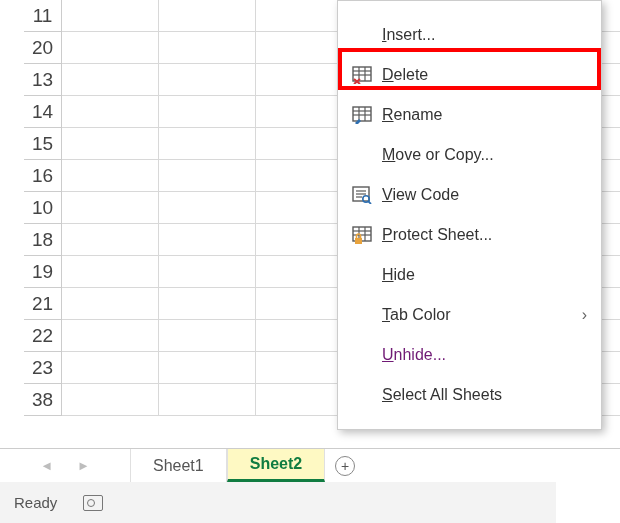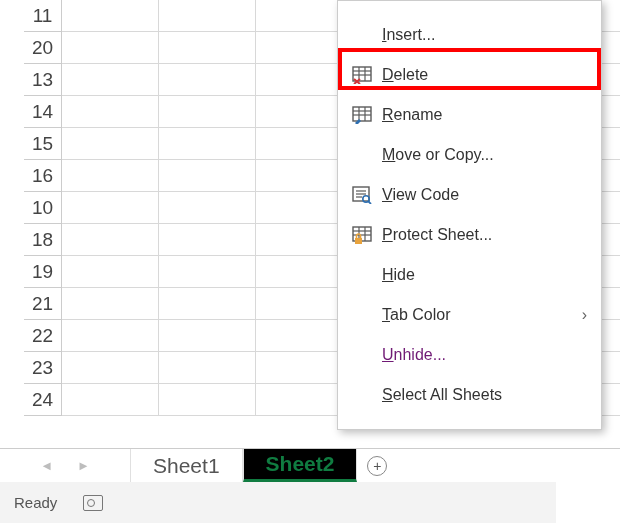--- a/index.html
+++ b/index.html
@@ -73,28 +73,28 @@
     display: flex;
     align-items: stretch;
   }
   .tab {
     padding: 0 22px;
     display: flex;
     align-items: center;
     border-right: 1px solid #e0e0e0;
     border-left: 1px solid #e0e0e0;
     color: #555;
-    font-size: 21px;
+    font-size: 16px;
     position: relative;
   }
   .tab.active {
     color: #107c41;
     font-weight: 600;
     border-bottom: 3px solid #107c41;
-    background: #000000;
+    background: #fef9c3;
   }
   .addsheet {
     width: 40px;
     display: flex;
     align-items: center;
     justify-content: center;
   }
   .addsheet-circle {
     width: 20px;
     height: 20px;
@@ -295,21 +295,21 @@
   <div class="row">
     <div class="rowhdr">23</div>
     <div class="cell"></div>
       <div class="cell"></div>
       <div class="cell"></div>
       <div class="cell"></div>
       <div class="cell"></div>
       <div class="cell"></div>
   </div>
   <div class="row">
-    <div class="rowhdr">24</div>
+    <div class="rowhdr">38</div>
     <div class="cell"></div>
       <div class="cell"></div>
       <div class="cell"></div>
       <div class="cell"></div>
       <div class="cell"></div>
       <div class="cell"></div>
   </div>
 </div>
 
 <div class="tabbar">

